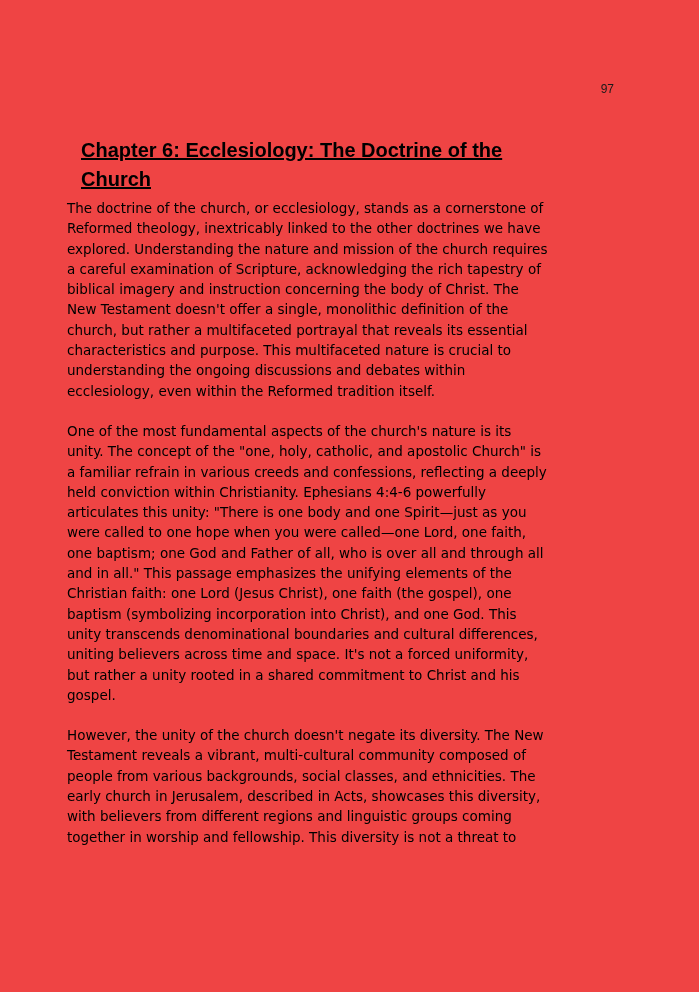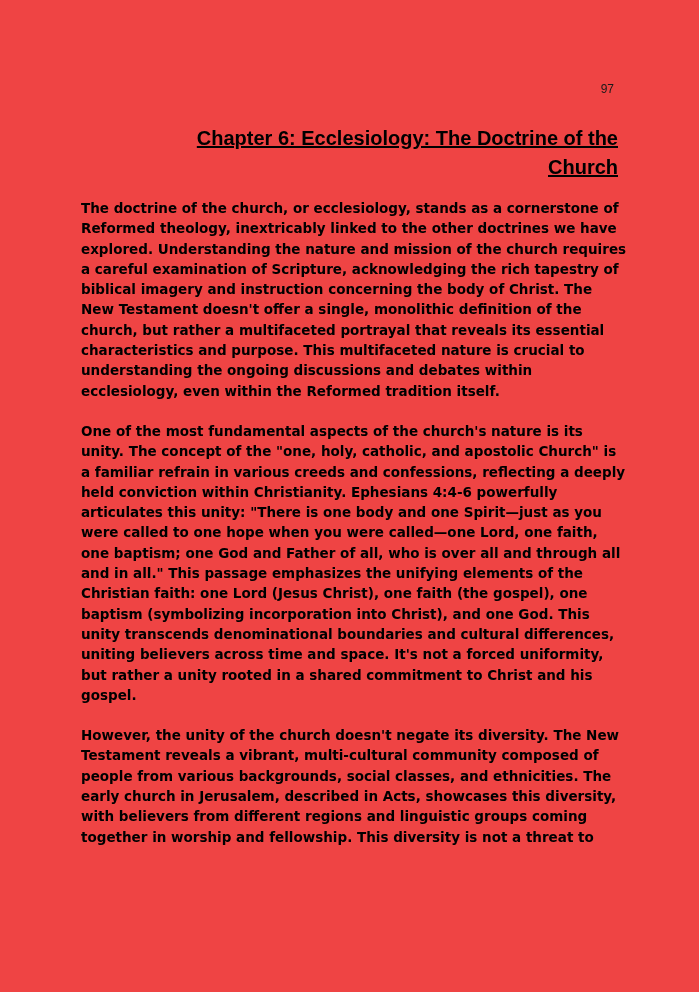--- a/index.html
+++ b/index.html
@@ -20,39 +20,38 @@
     top: 82px;
     left: 81px;
     width: 533px;
     text-align: right;
     font-family: "Liberation Sans", sans-serif;
     font-size: 12px;
     color: #1a1a1a;
   }
   .chapter-title {
     position: absolute;
-    top: 124px;
+    top: 136px;
     left: 81px;
     width: 537px;
     margin: 0;
-    text-align: right;
+    text-align: left;
     font-family: "Liberation Sans", sans-serif;
     font-size: 20px;
     font-weight: 700;
     line-height: 29px;
     text-decoration: underline;
     white-space: pre-line;
     color: #000000;
   }
   .body-text {
     position: absolute;
     top: 198px;
-    left: 81px;
+    left: 67px;
     width: 537px;
-    font-weight: bold;
   }
   .para {
     margin: 0 0 20px 0;
     font-family: "DejaVu Sans", sans-serif;
     font-size: 13.5px;
     line-height: 20.3px;
     white-space: pre;
     color: #000000;
   }
 </style>

